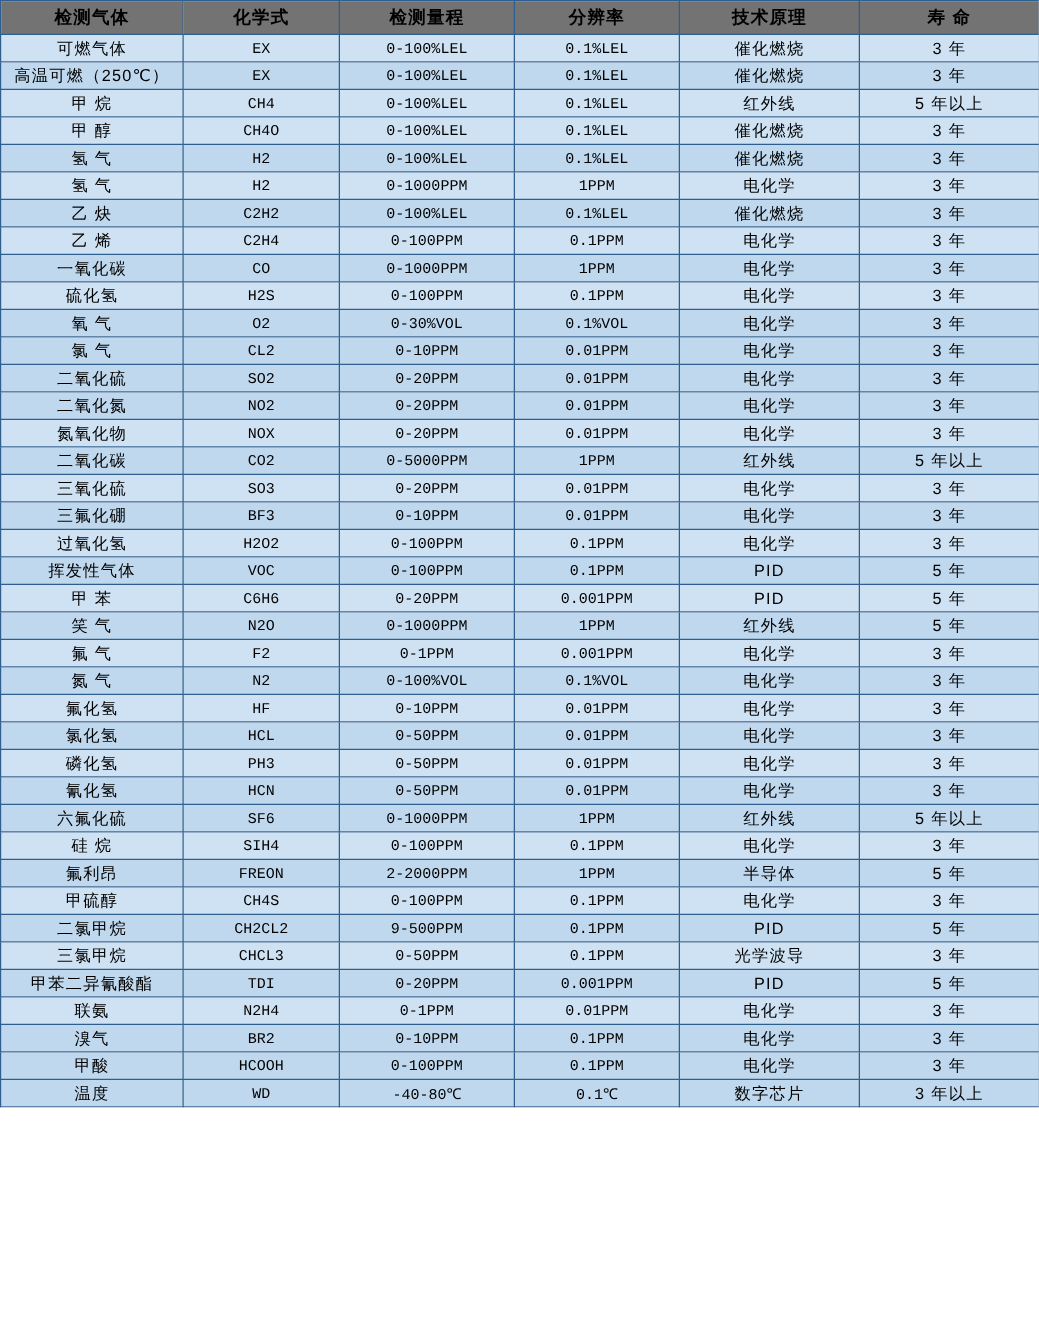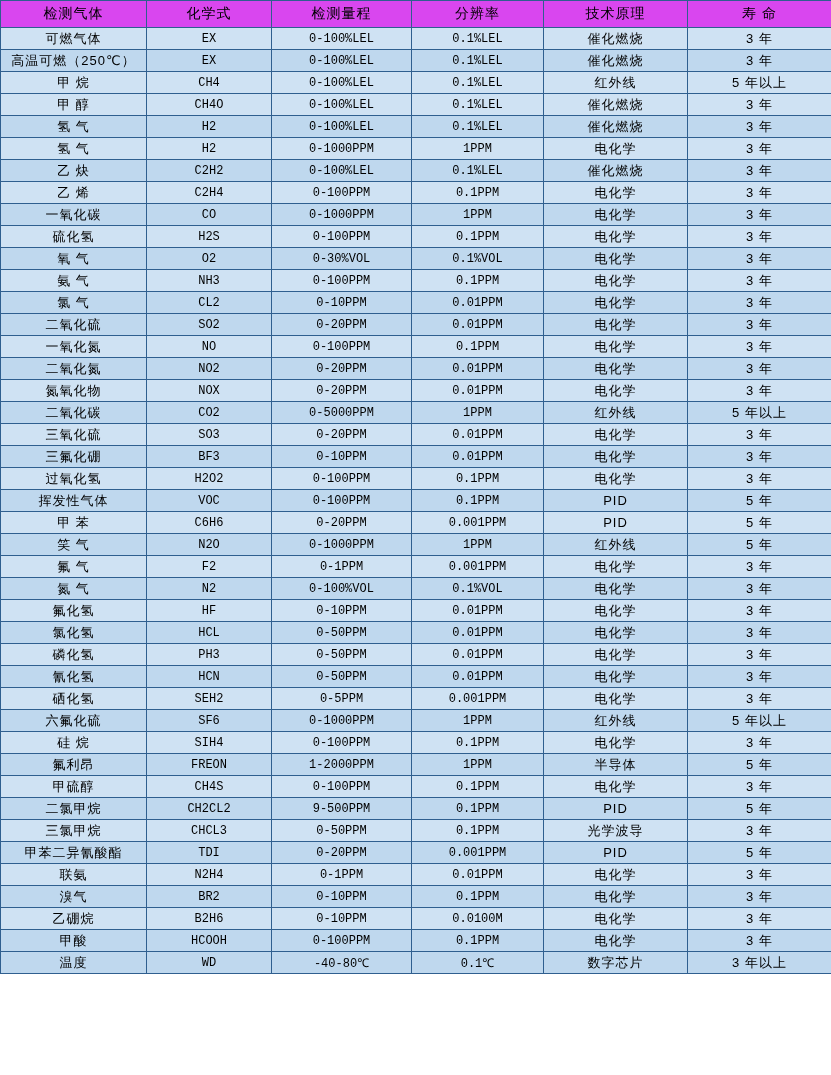--- a/index.html
+++ b/index.html
@@ -21,22 +21,22 @@
     text-align: center;
     vertical-align: middle;
     font-size: 13px;
     color: #000000;
     height: 21px;
     padding: 0 1px;
     overflow: hidden;
     white-space: nowrap;
   }
   #gas-table thead th {
-    background: #d946ef;
-    font-weight: normal;
+    background: #737373;
+    font-weight: bold;
     font-size: 14px;
     height: 26px;
     letter-spacing: 1px;
   }
   #gas-table tbody tr td {
     background: #cfe2f3;
   }
   #gas-table tbody tr.alt td {
     background: #bfd8ee;
   }
@@ -166,49 +166,33 @@
         <td class="col-life">3 年</td>
       </tr>
       <tr class="alt">
         <td class="col-name">氧 气</td>
         <td class="col-formula">O2</td>
         <td class="col-range">0-30%VOL</td>
         <td class="col-res">0.1%VOL</td>
         <td class="col-principle">电化学</td>
         <td class="col-life">3 年</td>
       </tr>
-      <tr>
-        <td class="col-name">氨 气</td>
-        <td class="col-formula">NH3</td>
-        <td class="col-range">0-100PPM</td>
-        <td class="col-res">0.1PPM</td>
-        <td class="col-principle">电化学</td>
-        <td class="col-life">3 年</td>
-      </tr>
       <tr class="alt">
         <td class="col-name">氯 气</td>
         <td class="col-formula">CL2</td>
         <td class="col-range">0-10PPM</td>
         <td class="col-res">0.01PPM</td>
         <td class="col-principle">电化学</td>
         <td class="col-life">3 年</td>
       </tr>
       <tr class="alt">
         <td class="col-name">二氧化硫</td>
         <td class="col-formula">SO2</td>
         <td class="col-range">0-20PPM</td>
         <td class="col-res">0.01PPM</td>
-        <td class="col-principle">电化学</td>
-        <td class="col-life">3 年</td>
-      </tr>
-      <tr>
-        <td class="col-name">一氧化氮</td>
-        <td class="col-formula">NO</td>
-        <td class="col-range">0-100PPM</td>
-        <td class="col-res">0.1PPM</td>
         <td class="col-principle">电化学</td>
         <td class="col-life">3 年</td>
       </tr>
       <tr class="alt">
         <td class="col-name">二氧化氮</td>
         <td class="col-formula">NO2</td>
         <td class="col-range">0-20PPM</td>
         <td class="col-res">0.01PPM</td>
         <td class="col-principle">电化学</td>
         <td class="col-life">3 年</td>
@@ -318,48 +302,40 @@
         <td class="col-life">3 年</td>
       </tr>
       <tr class="alt">
         <td class="col-name">氰化氢</td>
         <td class="col-formula">HCN</td>
         <td class="col-range">0-50PPM</td>
         <td class="col-res">0.01PPM</td>
         <td class="col-principle">电化学</td>
         <td class="col-life">3 年</td>
       </tr>
-      <tr>
-        <td class="col-name">硒化氢</td>
-        <td class="col-formula">SEH2</td>
-        <td class="col-range">0-5PPM</td>
-        <td class="col-res">0.001PPM</td>
-        <td class="col-principle">电化学</td>
-        <td class="col-life">3 年</td>
-      </tr>
       <tr class="alt">
         <td class="col-name">六氟化硫</td>
         <td class="col-formula">SF6</td>
         <td class="col-range">0-1000PPM</td>
         <td class="col-res">1PPM</td>
         <td class="col-principle">红外线</td>
         <td class="col-life">5 年以上</td>
       </tr>
       <tr>
         <td class="col-name">硅 烷</td>
         <td class="col-formula">SIH4</td>
         <td class="col-range">0-100PPM</td>
         <td class="col-res">0.1PPM</td>
         <td class="col-principle">电化学</td>
         <td class="col-life">3 年</td>
       </tr>
       <tr class="alt">
         <td class="col-name">氟利昂</td>
         <td class="col-formula">FREON</td>
-        <td class="col-range">1-2000PPM</td>
+        <td class="col-range">2-2000PPM</td>
         <td class="col-res">1PPM</td>
         <td class="col-principle">半导体</td>
         <td class="col-life">5 年</td>
       </tr>
       <tr>
         <td class="col-name">甲硫醇</td>
         <td class="col-formula">CH4S</td>
         <td class="col-range">0-100PPM</td>
         <td class="col-res">0.1PPM</td>
         <td class="col-principle">电化学</td>
@@ -395,28 +371,20 @@
         <td class="col-range">0-1PPM</td>
         <td class="col-res">0.01PPM</td>
         <td class="col-principle">电化学</td>
         <td class="col-life">3 年</td>
       </tr>
       <tr class="alt">
         <td class="col-name">溴气</td>
         <td class="col-formula">BR2</td>
         <td class="col-range">0-10PPM</td>
         <td class="col-res">0.1PPM</td>
-        <td class="col-principle">电化学</td>
-        <td class="col-life">3 年</td>
-      </tr>
-      <tr>
-        <td class="col-name">乙硼烷</td>
-        <td class="col-formula">B2H6</td>
-        <td class="col-range">0-10PPM</td>
-        <td class="col-res">0.0100M</td>
         <td class="col-principle">电化学</td>
         <td class="col-life">3 年</td>
       </tr>
       <tr class="alt">
         <td class="col-name">甲酸</td>
         <td class="col-formula">HCOOH</td>
         <td class="col-range">0-100PPM</td>
         <td class="col-res">0.1PPM</td>
         <td class="col-principle">电化学</td>
         <td class="col-life">3 年</td>

